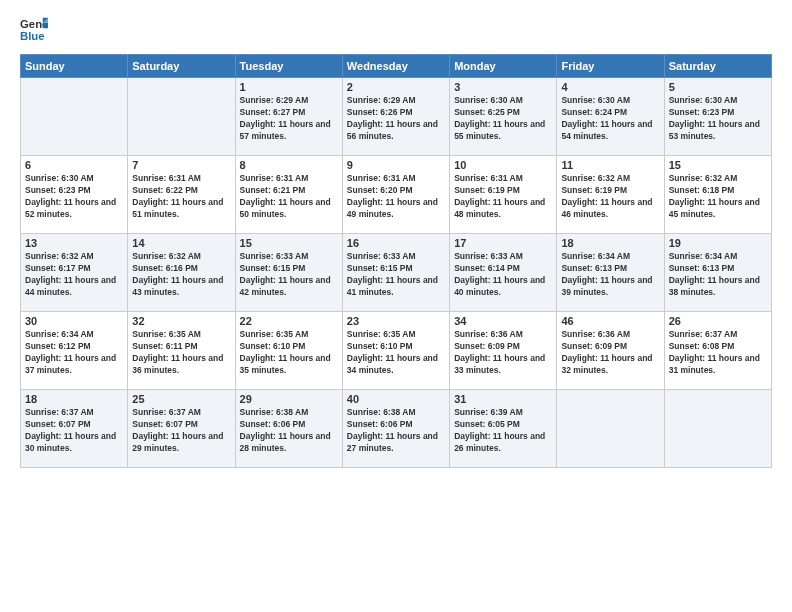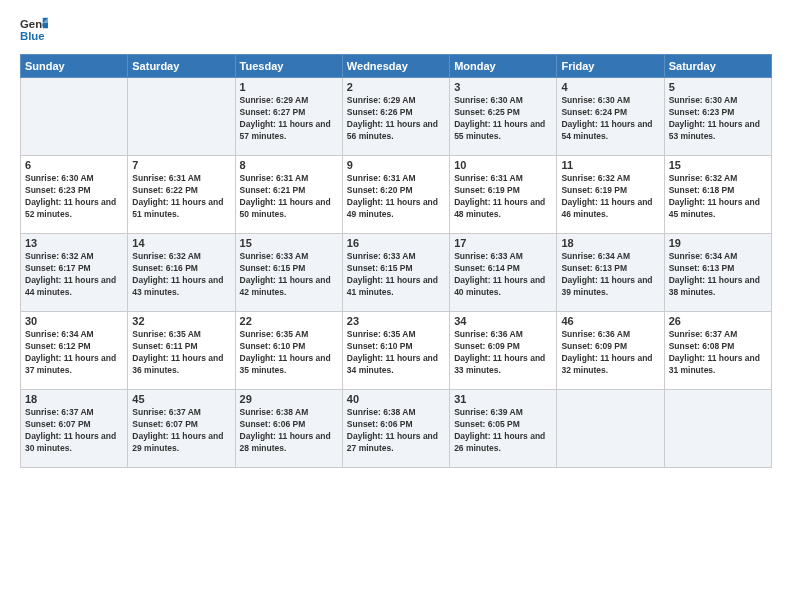--- a/index.html
+++ b/index.html
@@ -289,21 +289,21 @@
           </td>
         </tr>
         <tr>
           <td>
             <span class="day-num">18</span>
             <div class="day-info" style="white-space: pre-line;">Sunrise: 6:37 AM
 Sunset: 6:07 PM
 Daylight: 11 hours and 30 minutes.</div>
           </td>
           <td>
-            <span class="day-num">45</span>
+            <span class="day-num">25</span>
             <div class="day-info" style="white-space: pre-line;">Sunrise: 6:37 AM
 Sunset: 6:07 PM
 Daylight: 11 hours and 29 minutes.</div>
           </td>
           <td>
             <span class="day-num">29</span>
             <div class="day-info" style="white-space: pre-line;">Sunrise: 6:38 AM
 Sunset: 6:06 PM
 Daylight: 11 hours and 28 minutes.</div>
           </td>

